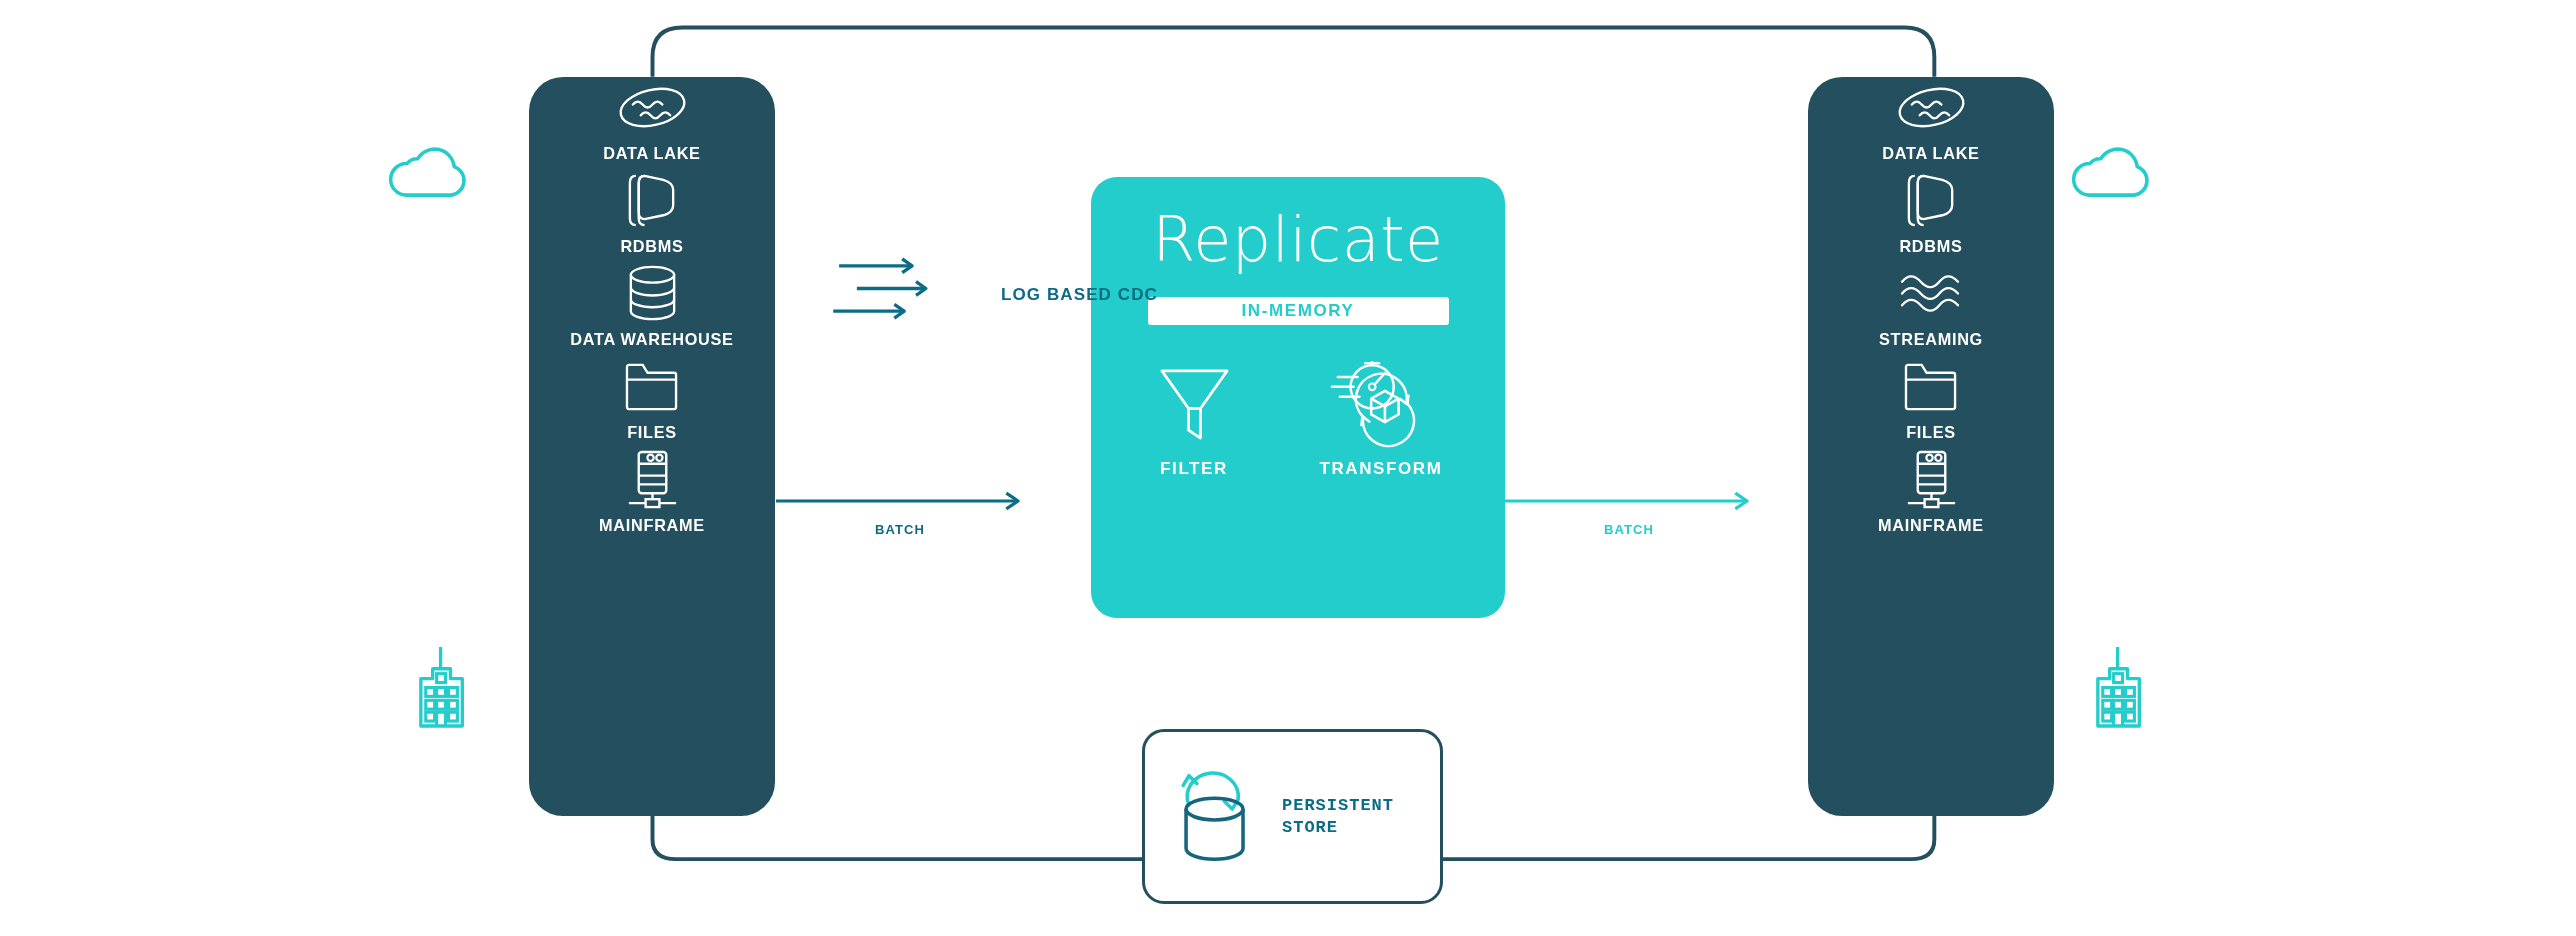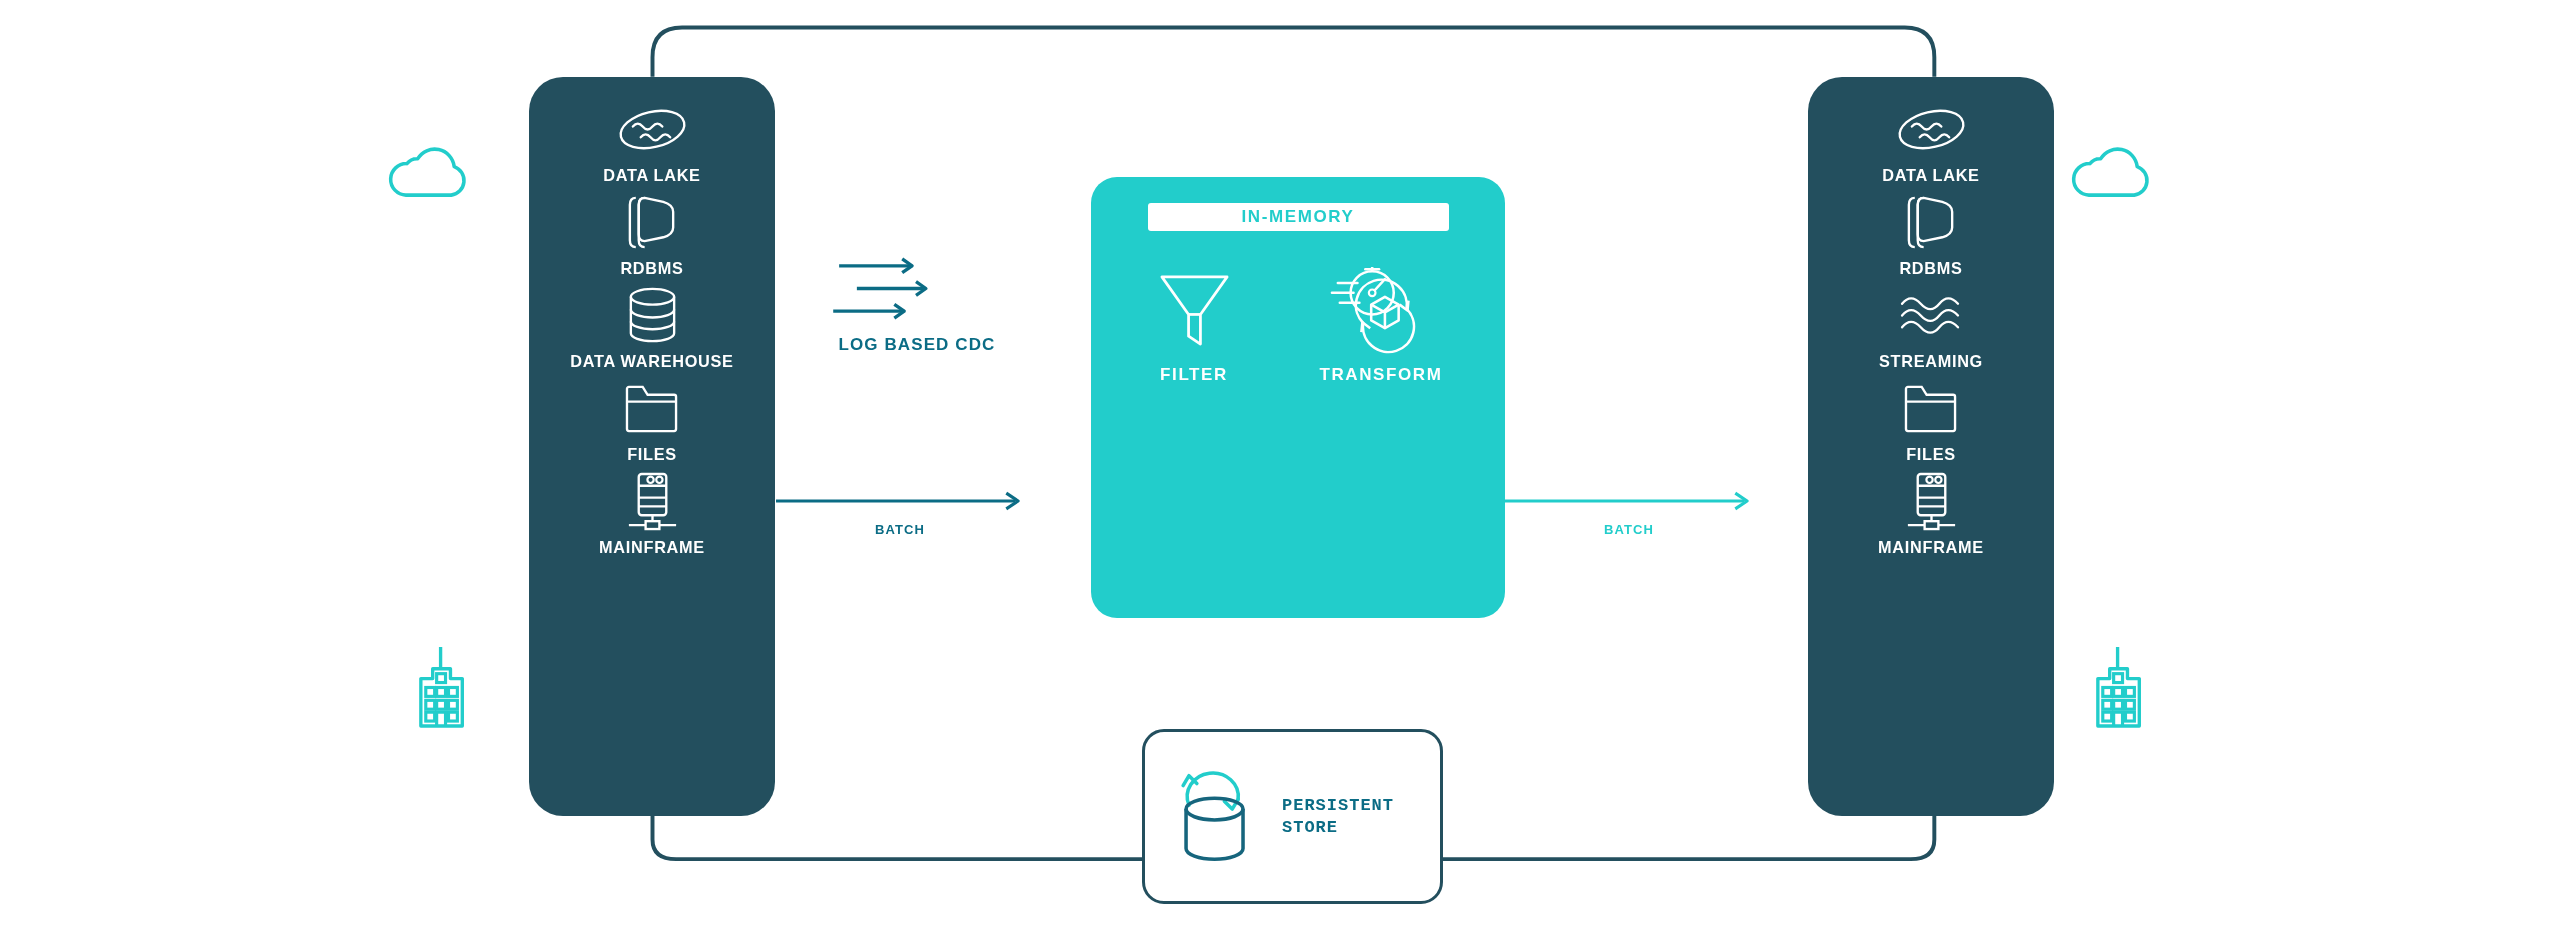--- a/index.html
+++ b/index.html
@@ -30,21 +30,20 @@
   
   .panel {
     position: absolute;
     width: 246px;
     background: #234f5e;
     border-radius: 34px;
     display: flex;
     flex-direction: column;
     align-items: center;
     justify-content: flex-start;
-    padding-top: 22px;
     box-sizing: border-box;
   }
   .panel-left  { left: 529px; top: 77px; height: 739px; }
   .panel-right { left: 1808px; top: 77px; height: 739px; }
 
   .node {
     display: flex;
     flex-direction: column;
     align-items: center;
     justify-content: flex-start;
@@ -123,21 +122,20 @@
     font-weight: bold;
     font-size: 17px;
     letter-spacing: 1.6px;
     margin-top: 12px;
   }
 
   
   .flow {
     position: absolute;
     display: flex;
-    flex-direction: column;
     align-items: center;
   }
   .flow-cdc  { left: 833px;  top: 254px; }
   .flow-incr { left: 1573px; top: 254px; }
   .flow-label {
     font-weight: bold;
     font-size: 17px;
     letter-spacing: 1.1px;
     margin-top: 12px;
     white-space: nowrap;
@@ -324,20 +322,21 @@
           <path d="M32,45 L32,51" stroke="#fff" stroke-width="2.4"></path>
           <rect x="25" y="51" width="14" height="8" fill="none" stroke="#fff" stroke-width="2.4"></rect>
           <path d="M8,55 L25,55 M39,55 L56,55" stroke="#fff" stroke-width="2.4"></path>
         </svg>
       </div>
       <div class="node-label">MAINFRAME</div>
     </div>
   </div>
 
   <div class="replicate-card">
+    <div class="replicate-title">Replicate</div>
 
     <div class="memory-chip">
       <span class="memory-chip-text">IN-MEMORY</span>
     </div>
 
     <div class="ops-row">
       <div class="op">
         <div class="op-icon">
           <svg width="81" height="83" viewBox="0 0 82 84">
             <path d="M8,8 L74,8 L47,46 L47,76 L35,68 L35,46 Z" fill="none" stroke="#fff" stroke-width="2.8" stroke-linejoin="round"></path>

